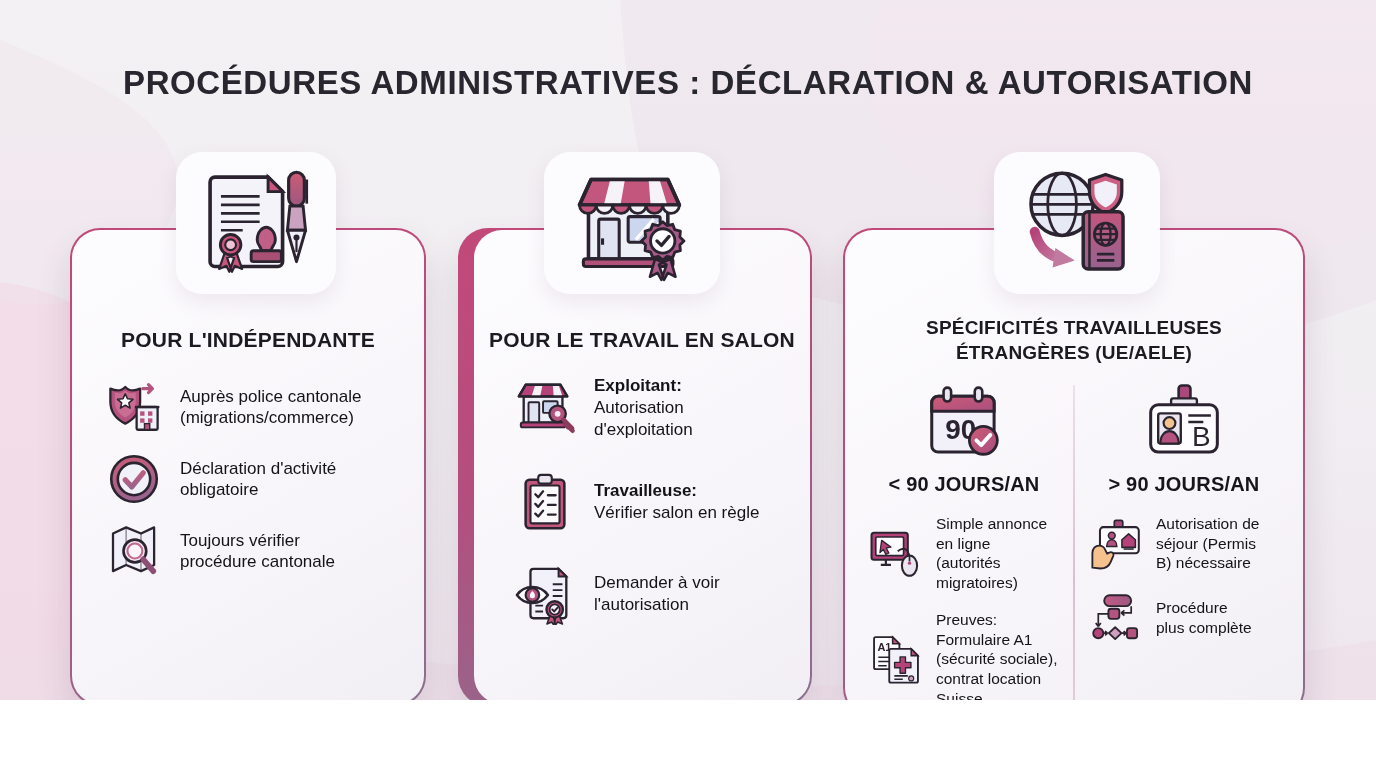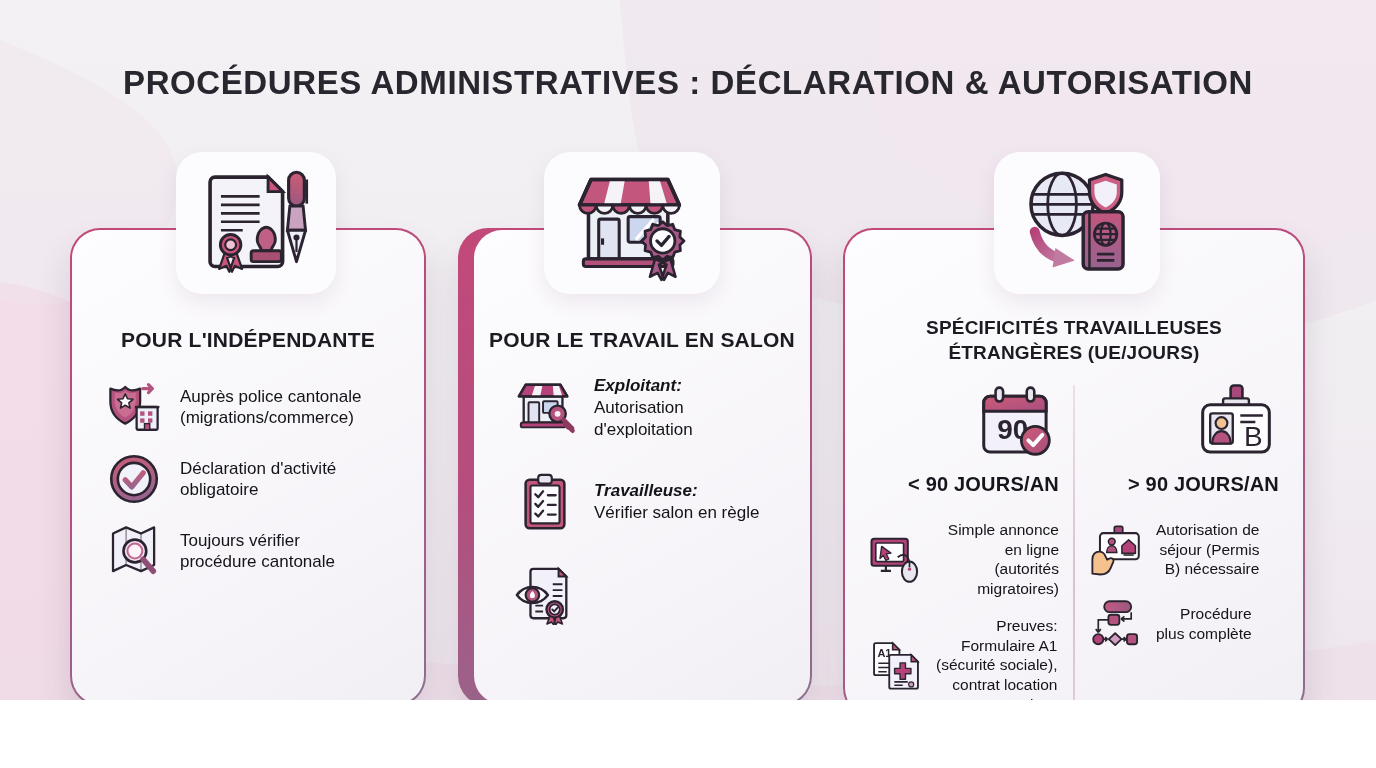--- a/index.html
+++ b/index.html
@@ -31,34 +31,34 @@
   .card-title { text-align:center; font-weight:800; color:#1d1b22; letter-spacing:.2px;
     white-space:pre-line; line-height:1.3; }
   .card1 .card-title, .card2 .card-title { padding-top:96px; font-size:21px; }
   .card3 .card-title { padding-top:86px; font-size:19px; }
 
   .items { padding:26px 24px 0 34px; }
   .card2 .items { padding:22px 22px 0 40px; }
   .item { display:flex; align-items:center; gap:18px; margin-bottom:16px; }
   .card2 .item { margin-bottom:30px; }
   .item-text { font-size:17px; line-height:1.28; color:#141318; white-space:pre-line; }
-  .item-lead { display:block; font-weight:800;font-style:italic; }
+  .item-lead { display:block; font-weight:800; }
   .item-lead:empty { display:none; }
   .icon { flex:none; }
   svg { display:block; }
   svg text { font-family:"Liberation Sans", sans-serif; }
 
   .cols { display:flex; align-items:stretch; margin-top:14px; padding:0 10px; }
   .col { width:50%; padding:0 14px; }
   .divider { width:2px; border-radius:2px; margin:6px 0 14px;
     background:linear-gradient(180deg,#eedfe9 0%,#d9bfd2 60%,#e3cdd9 100%); }
-  .col-head { text-align:right; }
+  .col-head { text-align:center; }
   .col-head .icon { display:inline-block; }
   .col-header { font-size:20px; font-weight:800; color:#17151c; margin-top:4px; letter-spacing:.2px; }
-  .col-items { margin-top:24px;text-align:right; }
+  .col-items { margin-top:18px; }
   .col .item { gap:13px; margin-bottom:18px; }
   .col .item-text { font-size:15.5px; line-height:1.26; }
 </style>
 </head>
 <body>
 
 <div class="stage">
 
   <svg class="bg-waves" viewBox="0 0 1376 768" preserveAspectRatio="none">
     <path d="M620 0 H1376 V300 C1150 390 920 330 720 270 C640 246 630 120 620 0 Z" fill="#ece2eb" opacity="0.55"></path>
@@ -176,29 +176,31 @@
               <path d="M3 33c8-11 24-11 32 0-8 11-24 11-32 0z" fill="#fdfdff" stroke="#2b2430" stroke-width="2.6" stroke-linejoin="round"></path>
               <circle cx="19" cy="33" r="7" fill="#b5537f" stroke="#2b2430" stroke-width="2.2"></circle>
               <path d="M19 29c1.8 2 2.6 3.4 2.6 4.8a2.6 2.6 0 1 1-5.2 0c0-1.4.8-2.8 2.6-4.8z" fill="#fdfdff"></path>
               <circle cx="42" cy="48" r="8.5" fill="#b5537f" stroke="#2b2430" stroke-width="2.4"></circle>
               <circle cx="42" cy="48" r="5.2" fill="#f6eef4" stroke="#2b2430" stroke-width="1.8"></circle>
               <path d="M39.5 48l2 2 3.5-4" fill="none" stroke="#2b2430" stroke-width="2" stroke-linecap="round"></path>
               <path d="M37 55l-3 8 5-2 2 3 2-7zM47 55l3 8-5-2-2 3-2-7z" fill="#c2567d" stroke="#2b2430" stroke-width="1.6" stroke-linejoin="round"></path>
               <path d="M22 44h8M22 50h8" stroke="#2b2430" stroke-width="2"></path>
             </svg>
           </span>
+          <span class="item-text"><span>Demander à voir
+l'autorisation</span></span>
         </div>
       </div>
     </div>
   </div>
 
   <div class="card card3">
     <div class="card-inner">
       <div class="card-title">SPÉCIFICITÉS TRAVAILLEUSES
-ÉTRANGÈRES (UE/JOURS)</div>
+ÉTRANGÈRES (UE/AELE)</div>
       <div class="cols">
         <div class="col">
           <div class="col-head">
             <span class="icon">
               <svg width="86" height="86" viewBox="0 0 80 80">
                 <defs>
                     <linearGradient id="cal-g" x1="0" y1="0" x2="1" y2="1">
                   <stop offset="0" stop-color="#cd5b76"></stop>
                       <stop offset="1" stop-color="#a84f7f"></stop>
                     </linearGradient>

